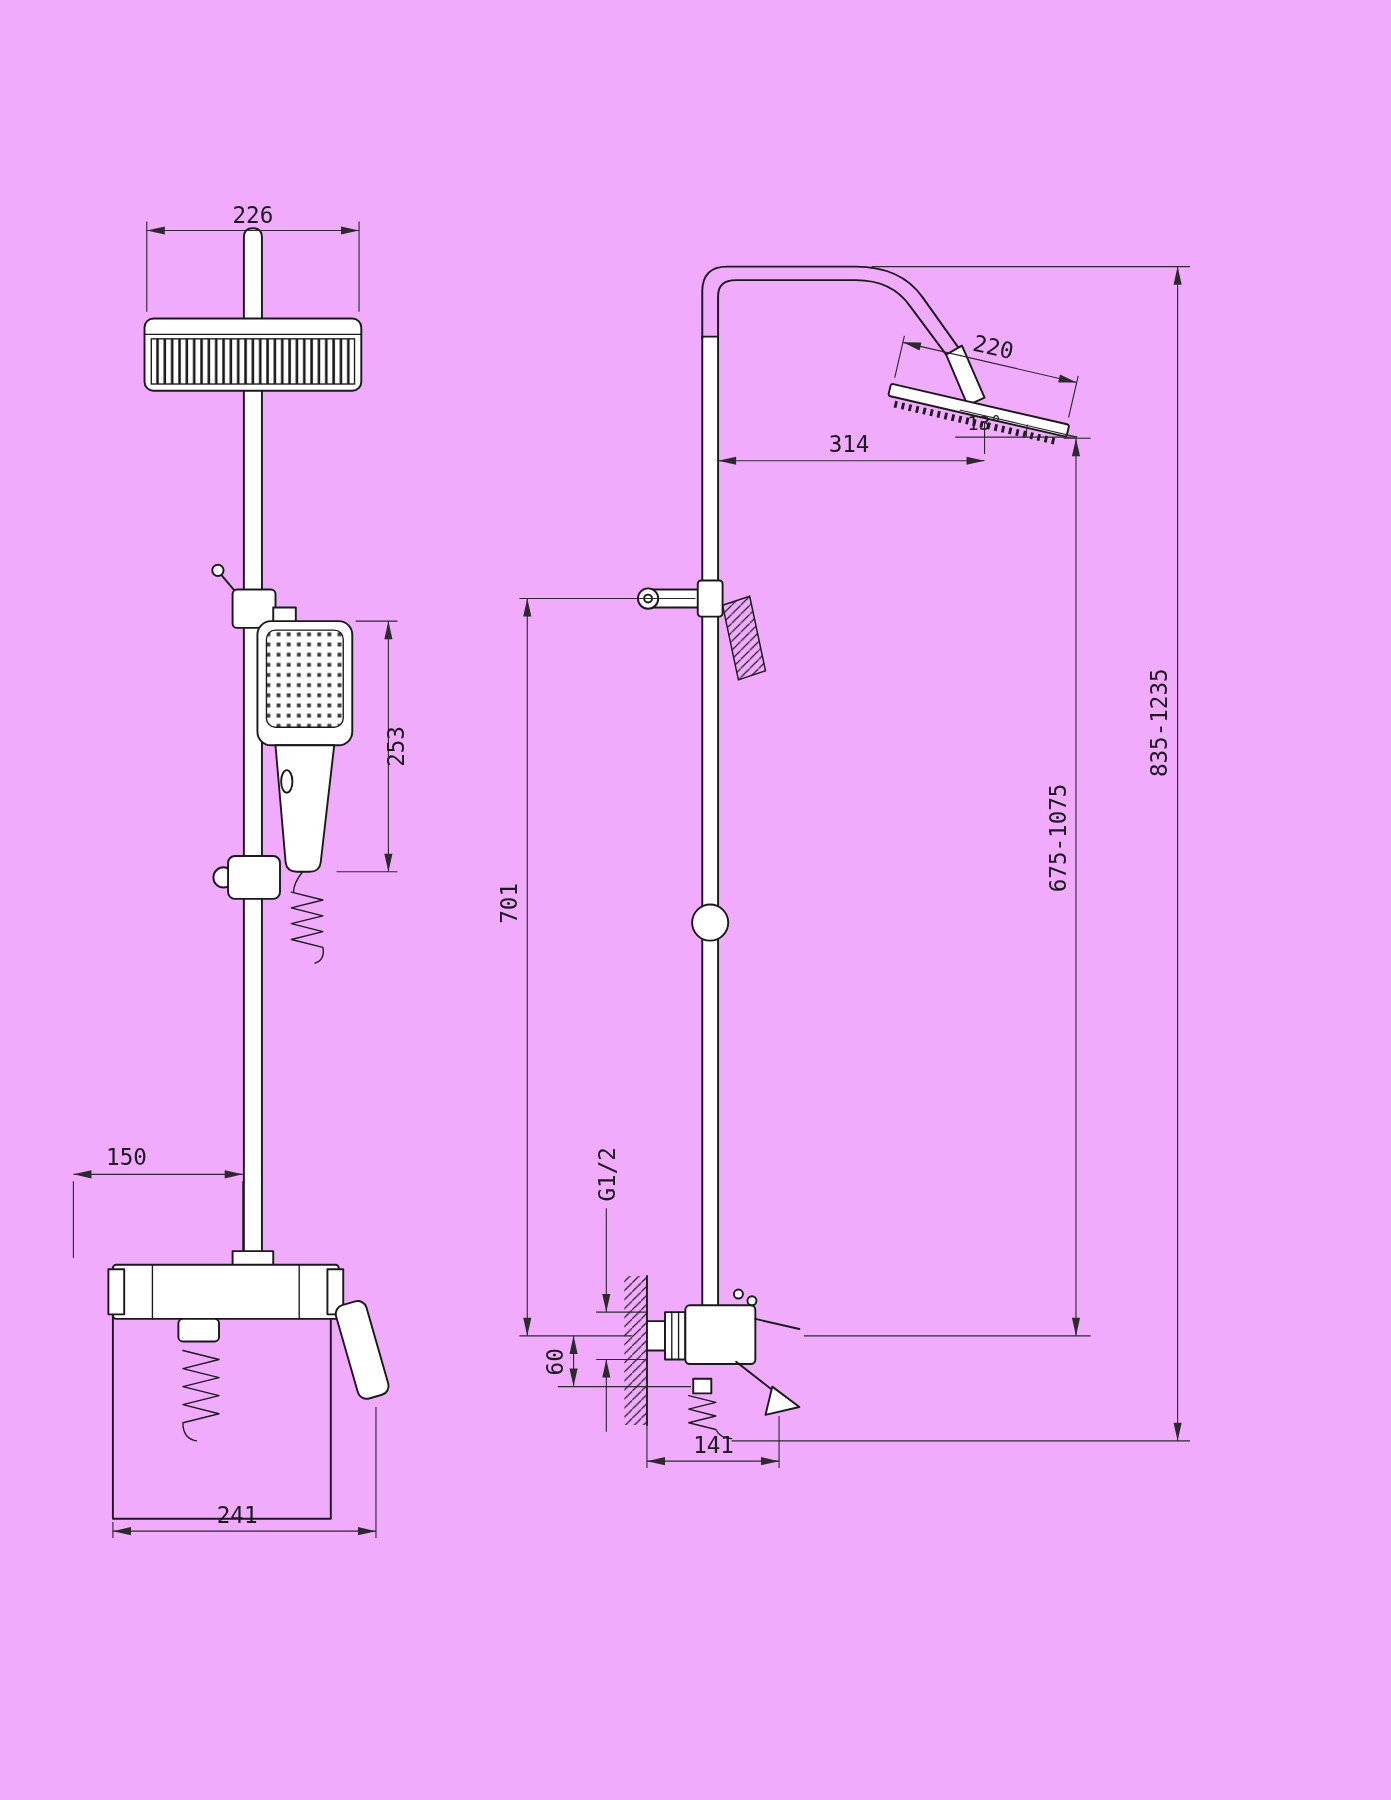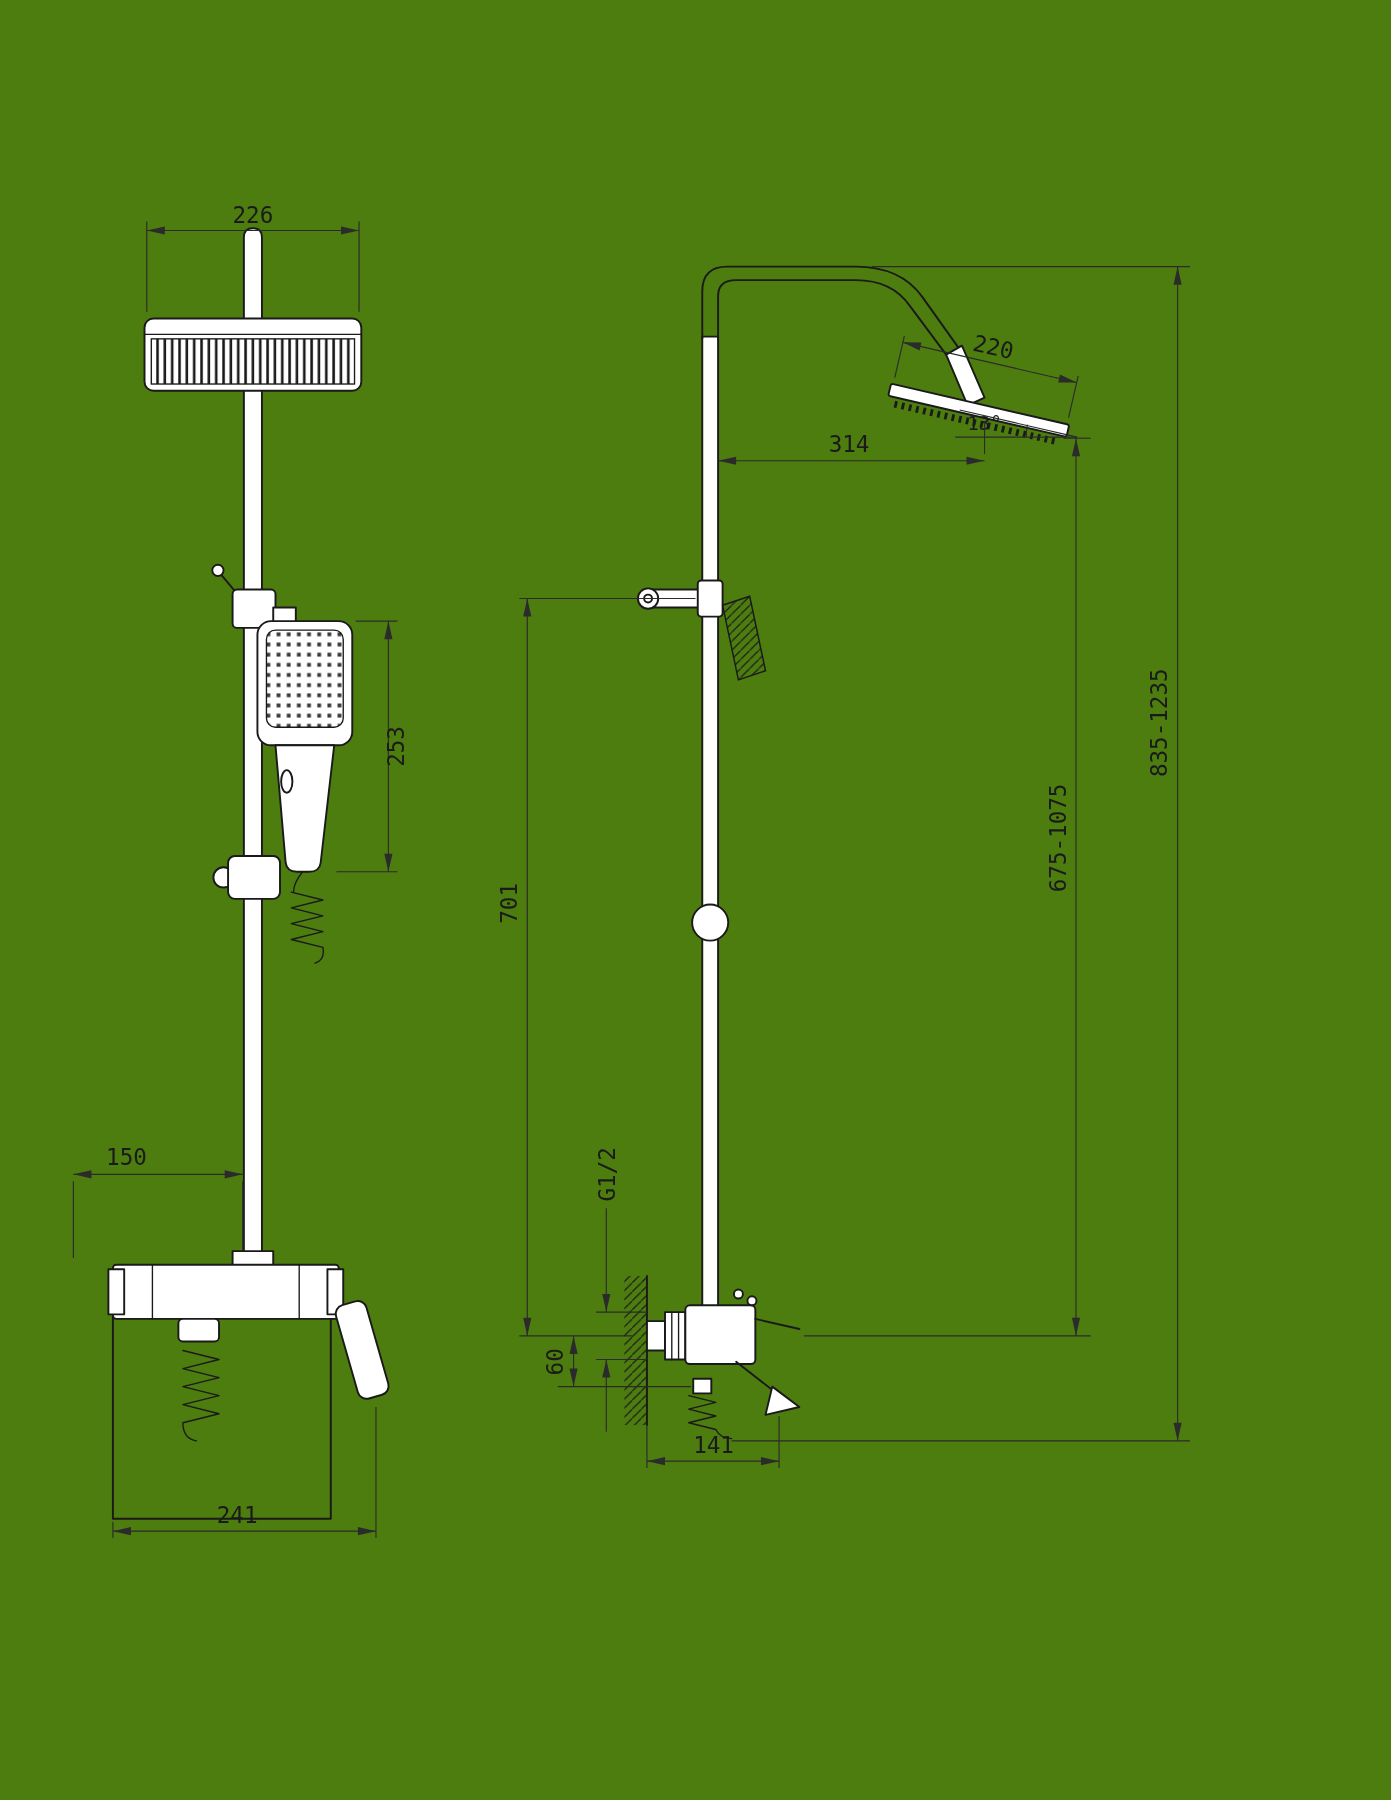--- a/index.html
+++ b/index.html
@@ -1,16 +1,16 @@
 <!DOCTYPE html>
 <html><head>
 <meta charset="utf-8">
 <style>
   html,body { margin:0; padding:0; background:#ffffff; }
-  .page { width:1391px; height:1800px; background:#4d7c0f; position:relative; overflow:hidden; }
+  .page { width:1391px; height:1800px; background:#f0abfc; position:relative; overflow:hidden; }
   svg { display:block; }
   .obj  { fill:none; stroke:#1a1a1a; stroke-width:1.7; stroke-linejoin:round; stroke-linecap:round; }
   .objf { fill:#ffffff; stroke:#1a1a1a; stroke-width:1.7; stroke-linejoin:round; }
   .thin { fill:none; stroke:#1a1a1a; stroke-width:1.2; stroke-linejoin:round; stroke-linecap:round; }
   .dim  { fill:none; stroke:#2b2b2b; stroke-width:1; }
   .t    { font-family:"DejaVu Sans Mono","Liberation Mono",monospace; font-size:20px; fill:#1a1a1a; text-anchor:middle; }
   .ts   { font-family:"DejaVu Sans Mono","Liberation Mono",monospace; font-size:17px; fill:#1a1a1a; text-anchor:middle; }
 </style>
 </head>
 <body>

